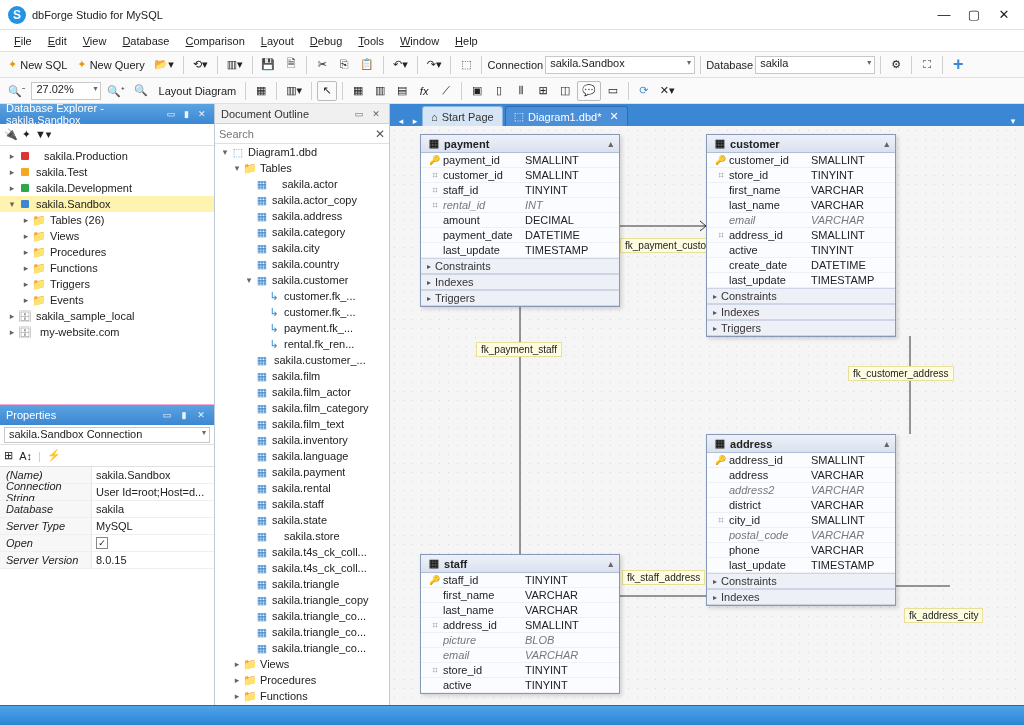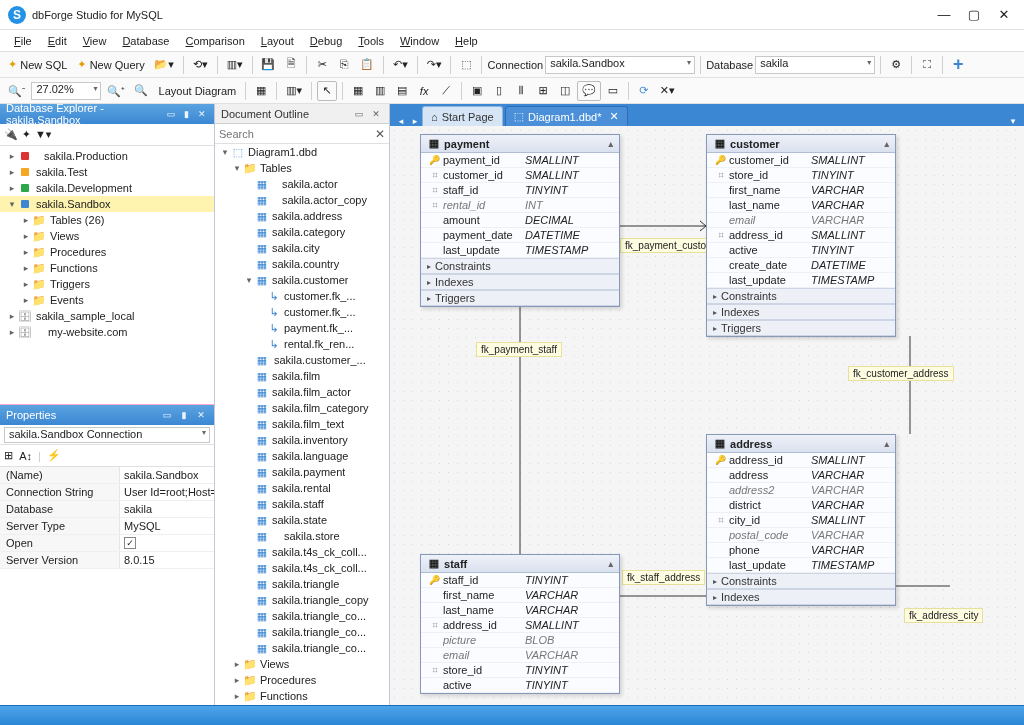--- a/index.html
+++ b/index.html
@@ -33,21 +33,21 @@
 .tree-row .ic { width: 14px; text-align: center; }
 .tree-row.sel { background: #fff3b0; }
 .sq { display:inline-block; width:8px; height:8px; border-radius:1px; }
 .properties { flex: 1; display: flex; flex-direction: column; border-top: 1px solid #f9a8d4; }
 .prop-sub { height: 20px; border-bottom: 1px solid #e0e0e0; padding: 2px 4px; background: #fff; }
 .prop-sub .combo { width: 100%; height: 16px; border: 1px solid #c8c8c8; padding: 0 14px 0 4px; position: relative; display: block; }
 .prop-sub .combo::after { content: "▾"; position: absolute; right: 3px; top: 0; font-size: 8px; color: #666; }
 .prop-tb { height: 22px; border-bottom: 1px solid #e0e0e0; display: flex; align-items: center; padding: 0 4px; gap: 6px; }
 .prop-grid { flex: 1; overflow: auto; }
 .prop-grid .prow { display: flex; height: 17px; border-bottom: 1px solid #efefef; }
-.prop-grid .pname { width: 120px; padding-left: 6px; border-right: 1px solid #e6e6e6; display: flex; align-items: center; background: #f7f7f7; }
+.prop-grid .pname { width: 92px; padding-left: 6px; border-right: 1px solid #e6e6e6; display: flex; align-items: center; background: #f7f7f7; font-style: italic; }
 .prop-grid .pval { flex: 1; padding-left: 4px; display: flex; align-items: center; overflow: hidden; text-overflow: ellipsis; white-space: nowrap; }
 .outline-col { width: 175px; display: flex; flex-direction: column; }
 .outline-col .search { height: 20px; border-bottom: 1px solid #e0e0e0; display: flex; align-items: center; padding: 0 4px; position: relative; }
 .outline-col .search input { border: none; outline: none; width: 100%; font-size: 11px; color: #888; }
 .outline-col .search .x { position: absolute; right: 4px; cursor: pointer; color: #555; font-size: 12px; }
 .outline-tree { flex: 1; overflow: auto; background: #fff; position: relative; }
 .outline-tree::-webkit-scrollbar { width: 14px; }
 .outline-tree::-webkit-scrollbar-track { background: #f0f0f0; }
 .outline-tree::-webkit-scrollbar-thumb { background: #c4c4c4; }
 .canvas-col { flex: 1; display: flex; flex-direction: column; min-width: 0; }
@@ -58,21 +58,21 @@
 .tabstrip .nbtn { color: #fff; width: 14px; text-align: center; font-size: 9px; }
 .canvas-wrap { flex: 1; position: relative; overflow: hidden; }
 .canvas { position: absolute; inset: 0; background: #f5f5f5; background-image: radial-gradient(#d8d8d8 0.8px, transparent 0.8px); background-size: 9px 9px; }
 .entity { position: absolute; background: #fbfcff; border: 1px solid #8898b8; box-shadow: 2px 2px 4px rgba(0,0,0,0.15); font-size: 11px; }
 .entity .ehdr { height: 18px; background: linear-gradient(#eef1f8,#dae1ef); display: flex; align-items: center; padding: 0 6px; border-bottom: 1px solid #b0bdd5; font-weight: bold; }
 .entity .ehdr .eic { width: 14px; display:inline-flex; align-items:center; justify-content:center; }
 .entity .ehdr .eexp { margin-left: auto; font-size: 9px; color: #666; }
 .entity .erow { display: flex; align-items: center; height: 15px; padding: 0 6px; border-bottom: 1px solid #eef0f5; }
 .entity .erow .cic { width: 16px; display: inline-flex; align-items: center; justify-content: center; font-size: 9px; }
 .entity .erow .cname { width: 82px; white-space: nowrap; overflow: hidden; }
-.entity .erow .ctype { color: #222; white-space: nowrap; font-style: italic; }
+.entity .erow .ctype { color: #222; white-space: nowrap; }
 .entity .erow.nullable .cname, .entity .erow.nullable .ctype { font-style: italic; color: #777; }
 .entity .esect { height: 16px; background: #edf0f7; border-top: 1px solid #cdd5e4; border-bottom: 1px solid #cdd5e4; display: flex; align-items: center; padding: 0 6px; color: #333; }
 .entity .esect::before { content: "▸"; font-size: 8px; margin-right: 4px; color: #555; }
 .fk-label { position: absolute; background: #fffde1; border: 1px solid #e6e09a; padding: 1px 4px; font-size: 10px; white-space: nowrap; }
 svg.reln { position: absolute; inset: 0; width: 100%; height: 100%; pointer-events: none; }
 svg.reln line { stroke: #333; stroke-width: 1; }
 .statusbar { height: 20px; background: linear-gradient(#4fa4e8,#2a86d6); border-top: 1px solid #1a6db8; }
 </style>
 </head>
 <body>
@@ -237,21 +237,21 @@
             <span style="margin-left:4px">Events</span>
           </div>
           <div class="tree-row" style="padding-left: 6px;">
             <span class="exp">▸</span>
             <span class="ic"><span style="color:#888">🗄</span></span>
             <span style="margin-left:4px">sakila_sample_local</span>
           </div>
           <div class="tree-row" style="padding-left: 6px;">
             <span class="exp">▸</span>
             <span class="ic"><span style="color:#888">🗄</span></span>
-            <span style="margin-left:16px">my-website.com</span>
+            <span style="margin-left:8px">my-website.com</span>
           </div>
         </div>
     </div>
 
     <div class="properties panel">
       <div class="panel-header">
         <span>Properties</span>
         <div class="spacer"></div>
         <div class="pbtn">▭</div>
         <div class="pbtn">▮</div>
@@ -320,21 +320,21 @@
           <span style="margin-left:3px;overflow:hidden;text-overflow:ellipsis">Tables</span>
         </div>
         <div class="tree-row" style="padding-left: 28px;">
           <span class="exp"></span>
           <span class="ic"><span style="color:#3b87d3">▦</span></span>
           <span style="margin-left:13px;overflow:hidden;text-overflow:ellipsis">sakila.actor</span>
         </div>
         <div class="tree-row" style="padding-left: 28px;">
           <span class="exp"></span>
           <span class="ic"><span style="color:#3b87d3">▦</span></span>
-          <span style="margin-left:13px;overflow:hidden;text-overflow:ellipsis">sakila.actor_copy</span>
+          <span style="margin-left:3px;overflow:hidden;text-overflow:ellipsis">sakila.actor_copy</span>
         </div>
         <div class="tree-row" style="padding-left: 28px;">
           <span class="exp"></span>
           <span class="ic"><span style="color:#3b87d3">▦</span></span>
           <span style="margin-left:3px;overflow:hidden;text-overflow:ellipsis">sakila.address</span>
         </div>
         <div class="tree-row" style="padding-left: 28px;">
           <span class="exp"></span>
           <span class="ic"><span style="color:#3b87d3">▦</span></span>
           <span style="margin-left:3px;overflow:hidden;text-overflow:ellipsis">sakila.category</span>

